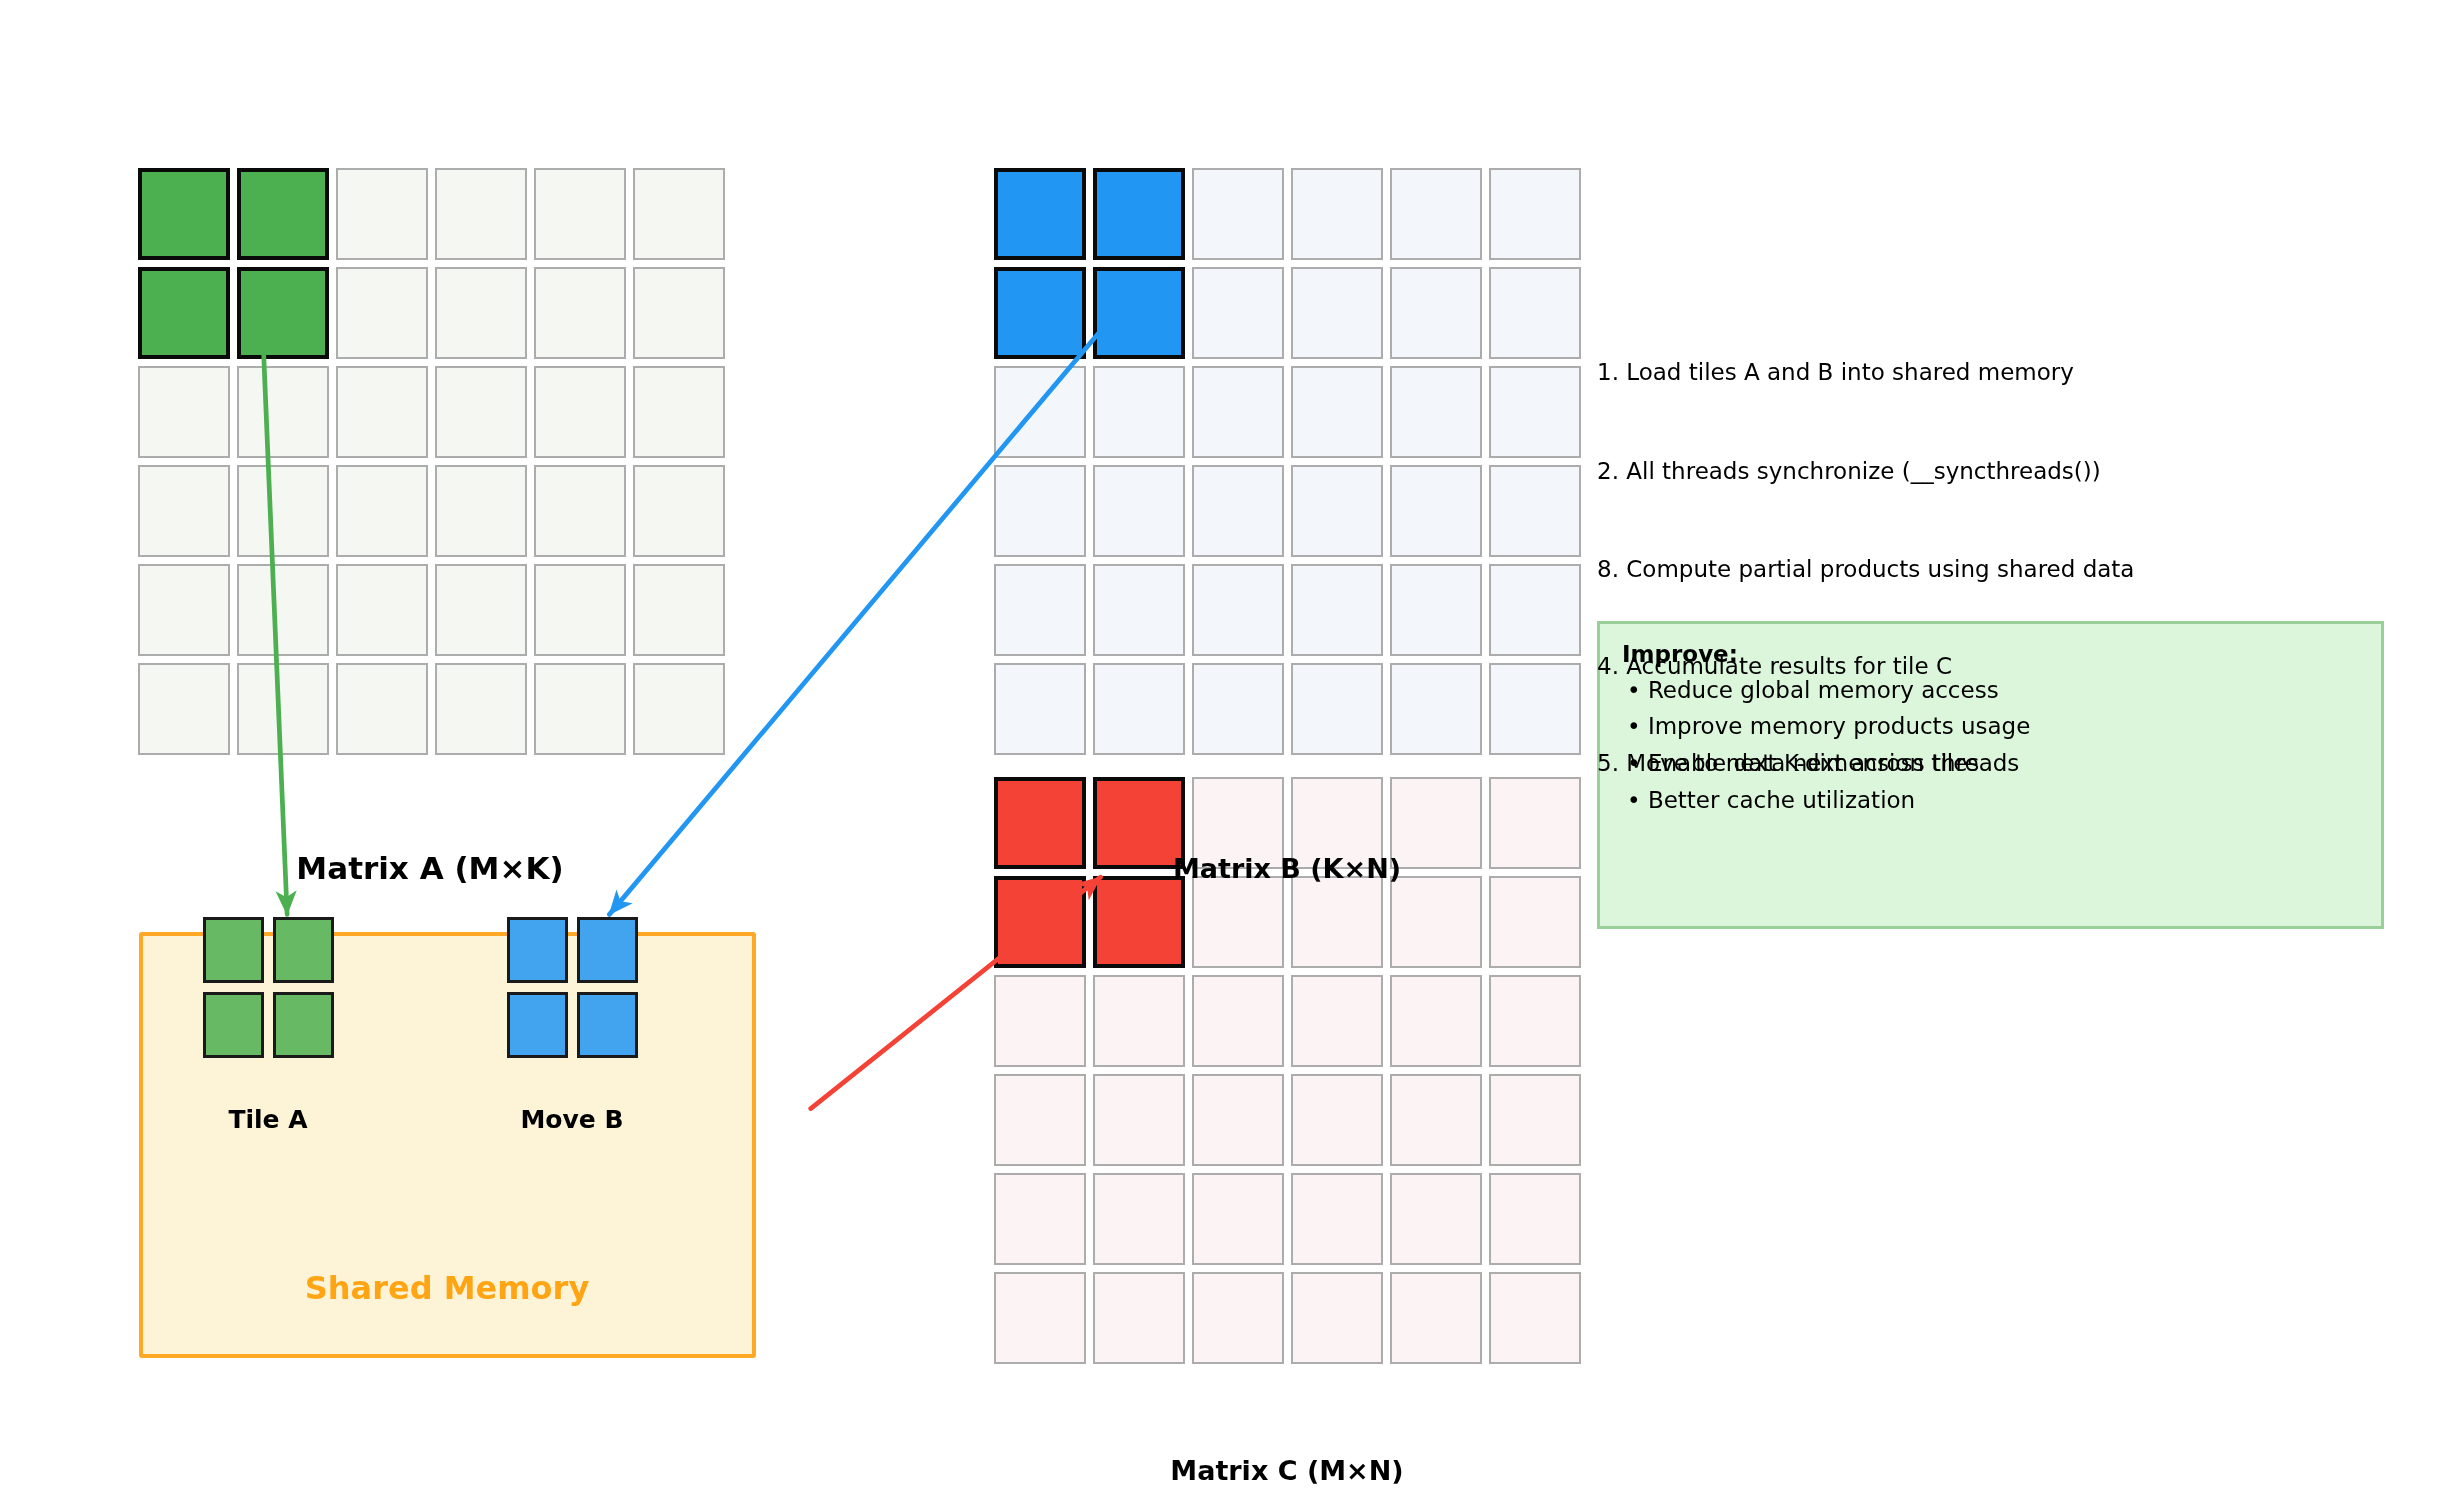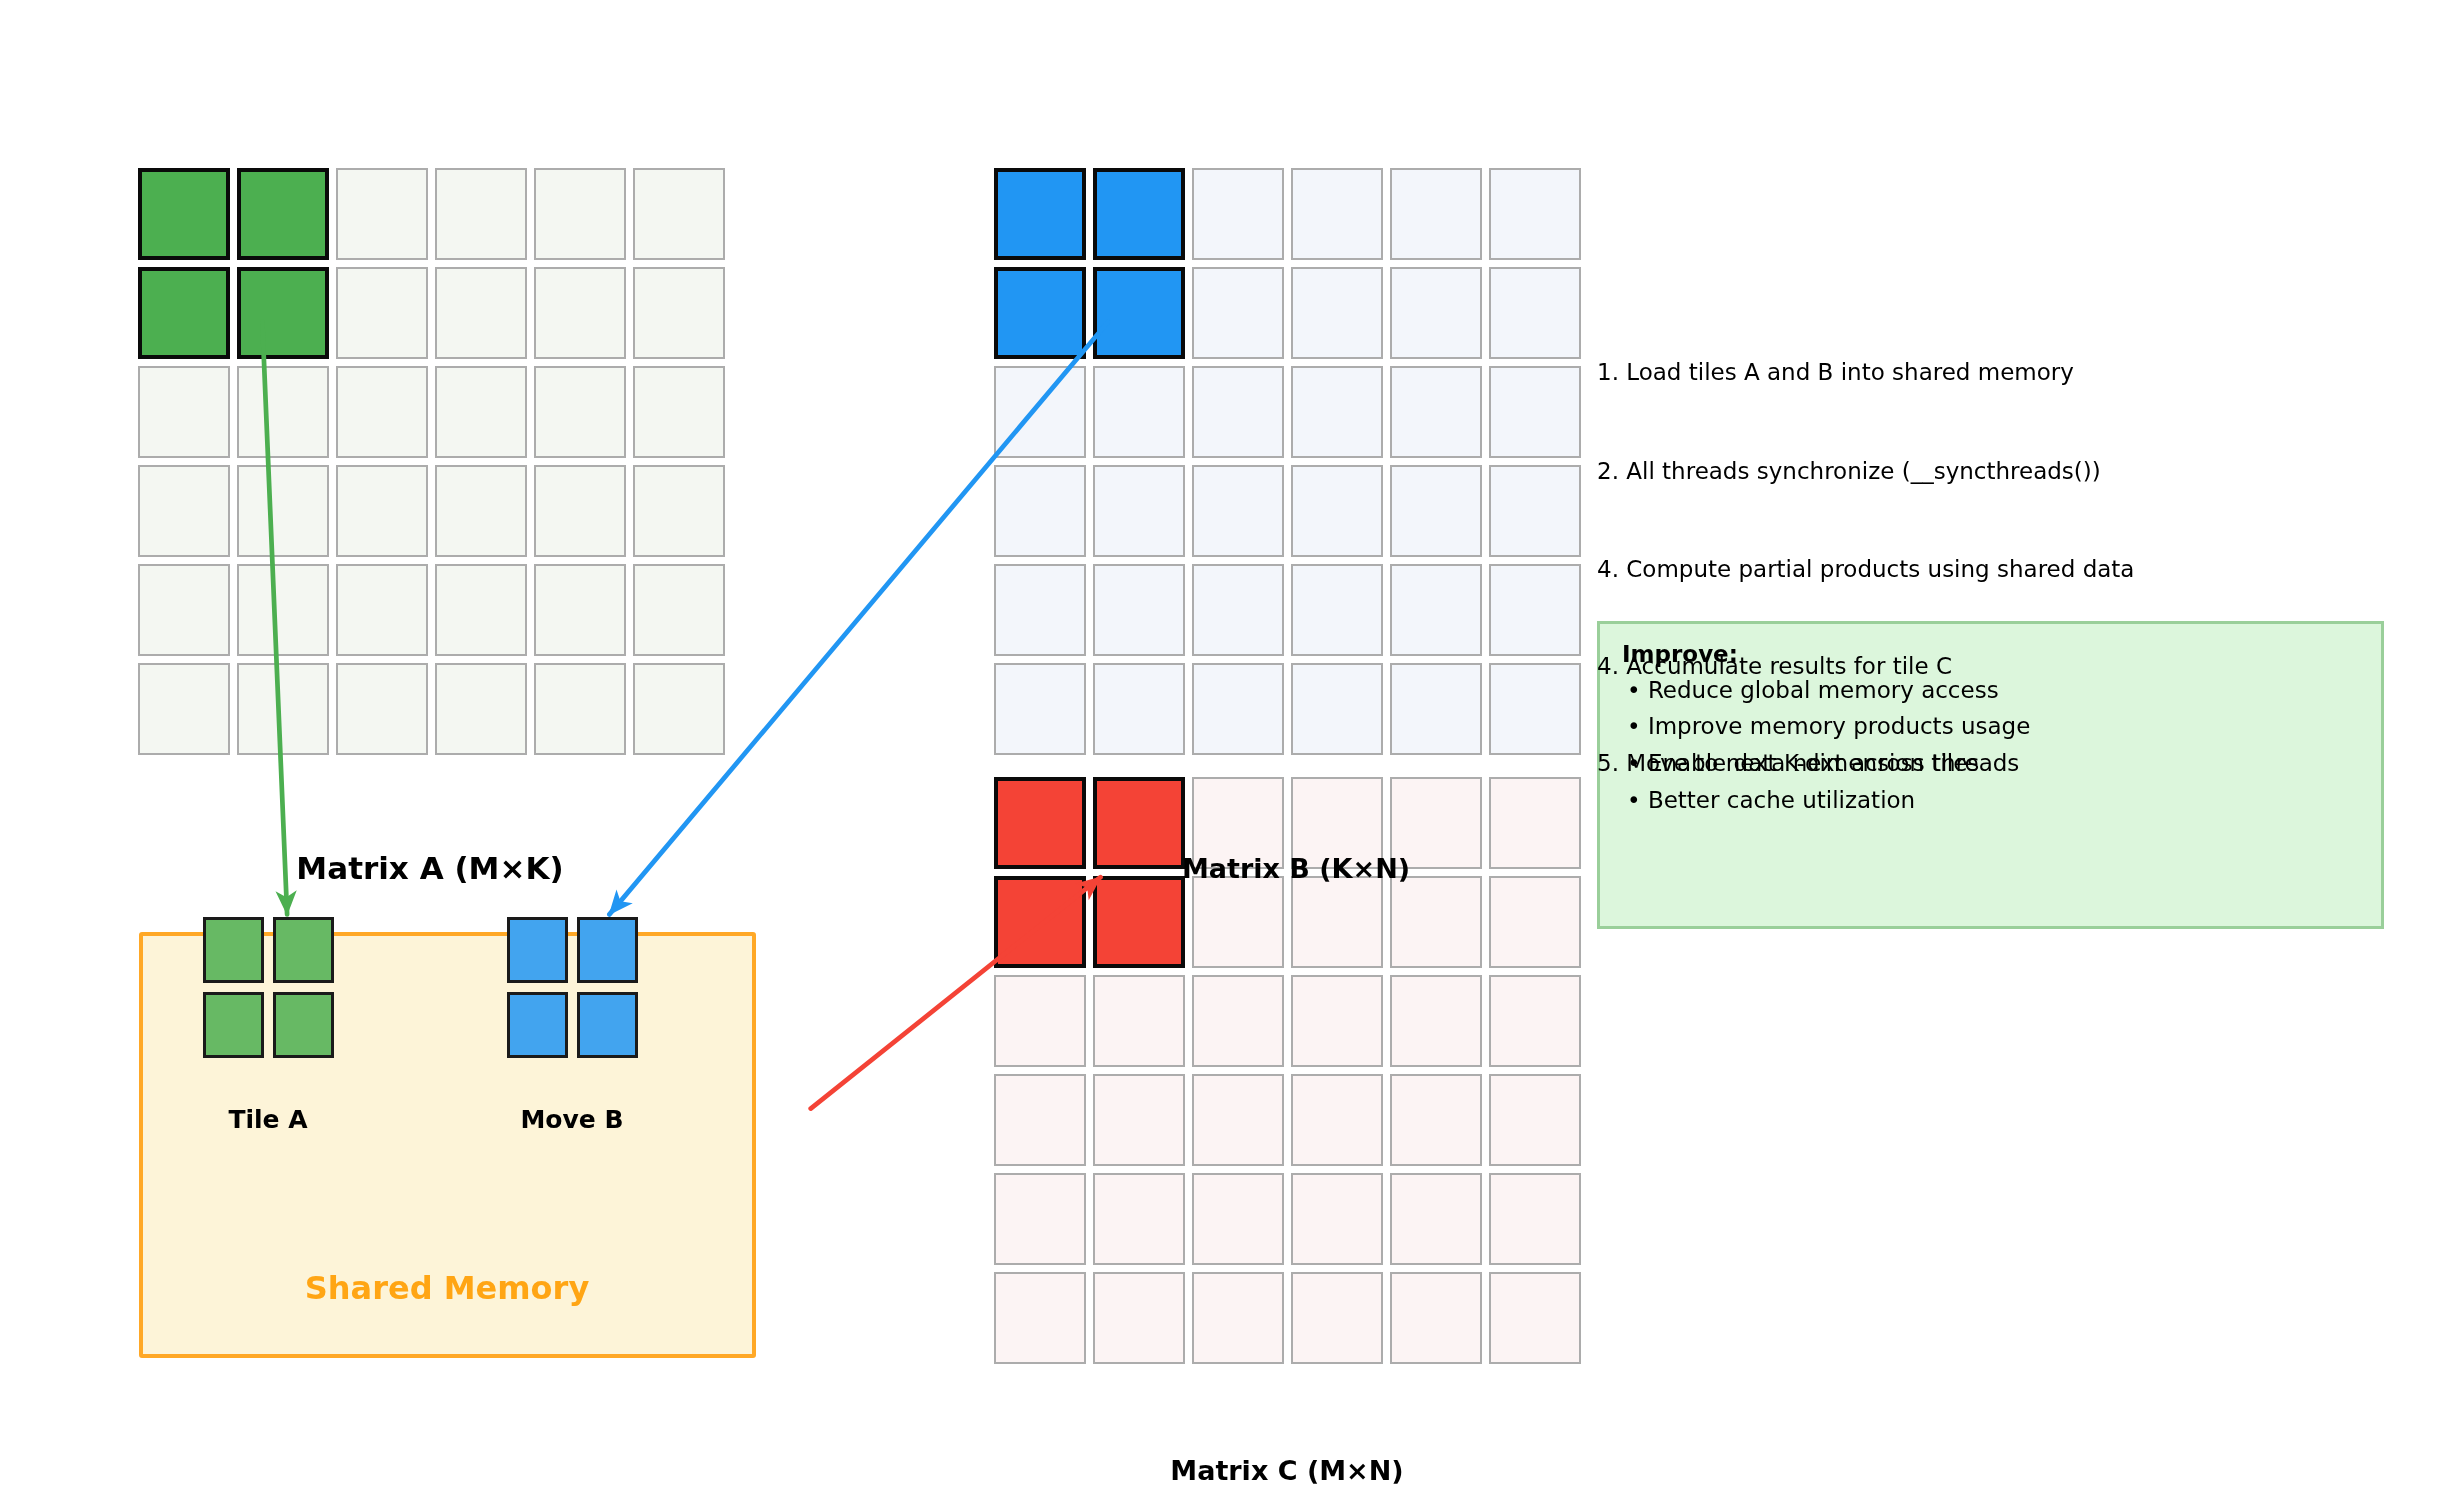--- a/index.html
+++ b/index.html
@@ -38,21 +38,21 @@
   
   .center-label {
     position: absolute;
     transform: translate(-50%, -50%);
     white-space: nowrap;
     color: #000000;
     font-weight: bold;
   }
   .title        { left: 874px; top: 125px;  font-size: 38px; }
   .label-a      { left: 430px;  top: 868px; font-size: 31px; }
-  .label-b      { left: 1287px; top: 868px; font-size: 27px; margin-left: 9px; }
+  .label-b      { left: 1287px; top: 868px; font-size: 27px; }
   .label-c      { left: 1287px; top: 1470px; font-size: 27px; }
   .tlabel-a     { left: 268px;  top: 1119px; font-size: 25px; }
   .tlabel-b     { left: 572px;  top: 1119px; font-size: 25px; }
   .shared-label { left: 447px;  top: 1288px; font-size: 32px; }
 
   
   .shared-box {
     position: absolute;
     left: 139px;
     top: 932px;
@@ -272,21 +272,21 @@
   <div id="benefit-items">
       <div class="benefit-item" style="top: 690px; text-align: center;">• Reduce global memory access</div>
       <div class="benefit-item" style="top: 726px;">• Improve memory products usage</div>
       <div class="benefit-item" style="top: 763px;">• Enable data next across threads</div>
       <div class="benefit-item" style="top: 800px;">• Better cache utilization</div>
     </div>
 
   <div id="steps">
       <div class="step" style="top: 372px;">1. Load tiles A and B into shared memory</div>
       <div class="step" style="top: 471px;">2. All threads synchronize (__syncthreads())</div>
-      <div class="step" style="top: 569px;">4. Compute partial products using shared data</div>
+      <div class="step" style="top: 569px;">8. Compute partial products using shared data</div>
       <div class="step" style="top: 666px;">4. Accumulate results for tile C</div>
       <div class="step" style="top: 763px;">5. Move to next K-dimension tiles</div>
     </div>
 
   <svg id="arrows" width="2462" height="1497" viewBox="0 0 4170 2536">
     <defs id="arrow-defs">
         <marker id="ah0" markerUnits="userSpaceOnUse" markerWidth="48" markerHeight="40" refX="42" refY="20" orient="auto">
           <path d="M2,2 L44,20 L2,38 L13,20 Z" fill="#4CAF50"></path>
         </marker>
         <marker id="ah1" markerUnits="userSpaceOnUse" markerWidth="48" markerHeight="40" refX="42" refY="20" orient="auto">

